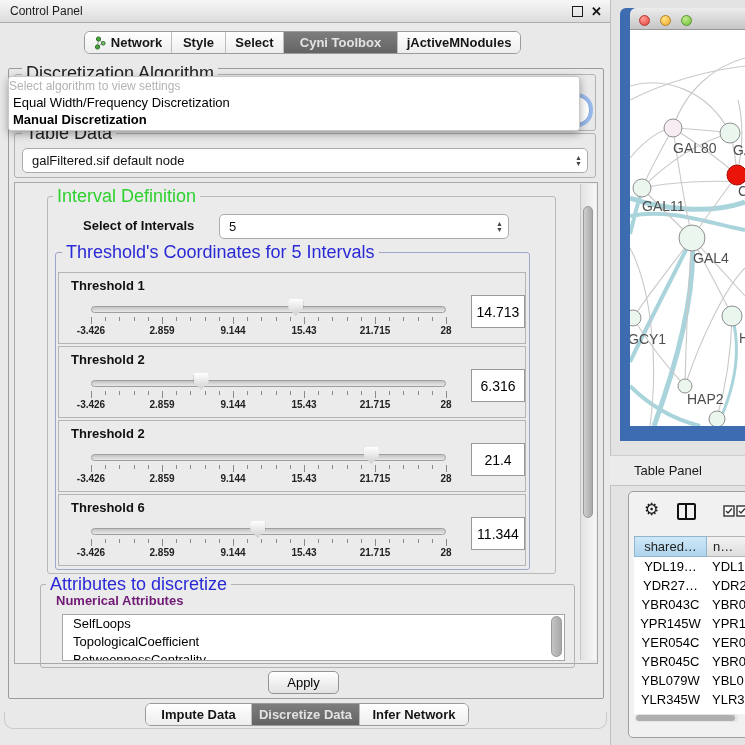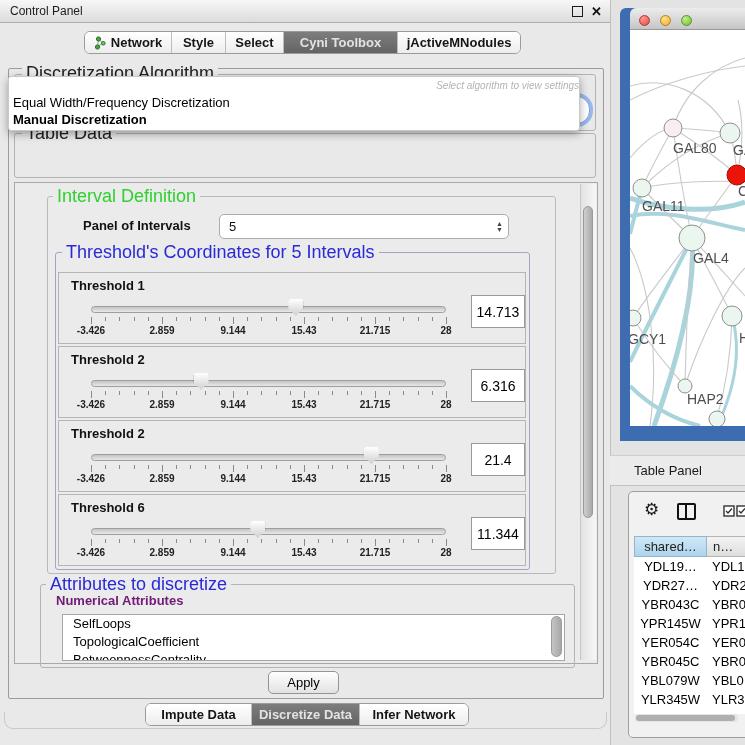--- a/index.html
+++ b/index.html
@@ -30,21 +30,21 @@
   .combo{position:absolute;background:#fff;border:1px solid #ababab;border-radius:5px;box-sizing:border-box;
          font-size:13px;color:#111;display:flex;align-items:center;padding-left:9px;}
   .combo .spin{position:absolute;right:5px;top:2px;bottom:2px;display:flex;flex-direction:column;justify-content:center;color:#444;}
   .spin i{font-style:normal;font-size:7px;line-height:6px;}
 
   .focus-combo{position:absolute;left:22px;top:96px;width:566px;height:26px;background:#fff;border:1px solid #7fa6e0;
                border-radius:13px;box-shadow:0 0 0 3px rgba(110,160,235,.65);}
 
   .popup{left:8px;top:76px;width:570px;height:53px;background:#fff;border:1px solid #c8c8c8;border-radius:3px;
          box-shadow:0 3px 8px rgba(0,0,0,.35);z-index:50;}
-  .popup .hint{height:17px;line-height:18px;text-align:right;color:#b3b3b3;font-size:10px;font-style:italic;}
+  .popup .hint{height:17px;line-height:18px;text-align:left;color:#b3b3b3;font-size:12px;}
   .popup .opt{height:17px;line-height:17px;padding-left:4px;font-size:13px;color:#000;white-space:nowrap;}
   .popup .opt.first{font-weight:bold;}
 
   .scroll-panel{left:14px;top:182px;width:582px;height:480px;border:1px solid #a8a8a8;background:#ebebeb;overflow:hidden;}
   .vscroll{position:absolute;right:1px;top:1px;width:15px;height:476px;background:linear-gradient(to right,#e2e2e2,#f7f7f7);
            border-left:1px solid #c6c6c6;}
   .vthumb{position:absolute;left:2px;top:22px;width:10px;height:312px;border-radius:6px;
           background:linear-gradient(to right,#cfcfcf,#a9a9a9);border:1px solid #9a9a9a;box-sizing:border-box;}
 
   .tbox{position:absolute;left:58px;width:468px;height:72px;border:1px solid #b5b5b5;background:#ebebeb;box-sizing:border-box;}
@@ -131,31 +131,38 @@
     </div>
 
   <div class="abs outer-box"></div>
 
   <div class="abs gbox" style="left:14px;top:74px;width:582px;height:57px;"></div>
   <div class="abs gtitle" style="left:22px;top:67px;">Discretization Algorithm</div>
   <div class="focus-combo"></div>
 
   <div class="abs gbox" style="left:14px;top:133px;width:582px;height:45px;"></div>
   <div class="abs gtitle" style="left:22px;top:127px;">Table Data</div>
+  <div class="combo" style="left:22px;top:148px;width:566px;height:25px;">
+    <span>galFiltered.sif default node</span>
+    <span class="spin">
+        <i>▲</i>
+        <i>▼</i>
+      </span>
+  </div>
 
   <div class="abs scroll-panel">
     <div class="vscroll">
         <div class="vthumb"></div>
       </div>
   </div>
 
   <div class="abs gbox" style="left:47px;top:196px;width:509px;height:378px;border-color:#b9b9b9;"></div>
   <div class="abs gtitle green on-panel" style="left:53px;top:190px;">Interval Definition</div>
 
-  <div class="abs" style="left:83px;top:218px;font-size:13px;font-weight:bold;color:#111;">Panel of Intervals</div>
+  <div class="abs" style="left:83px;top:218px;font-size:13px;font-weight:bold;color:#111;">Select of Intervals</div>
   <div class="combo" style="left:219px;top:214px;width:290px;height:25px;">
     <span>5</span>
     <span class="spin">
         <i>▲</i>
         <i>▼</i>
       </span>
   </div>
 
   <div class="abs gbox" style="left:55px;top:252px;width:475px;height:318px;border-color:#9fa6c9;"></div>
   <div class="abs gtitle blue on-panel" style="left:62px;top:246px;">Threshold's Coordinates for 5 Intervals</div>

